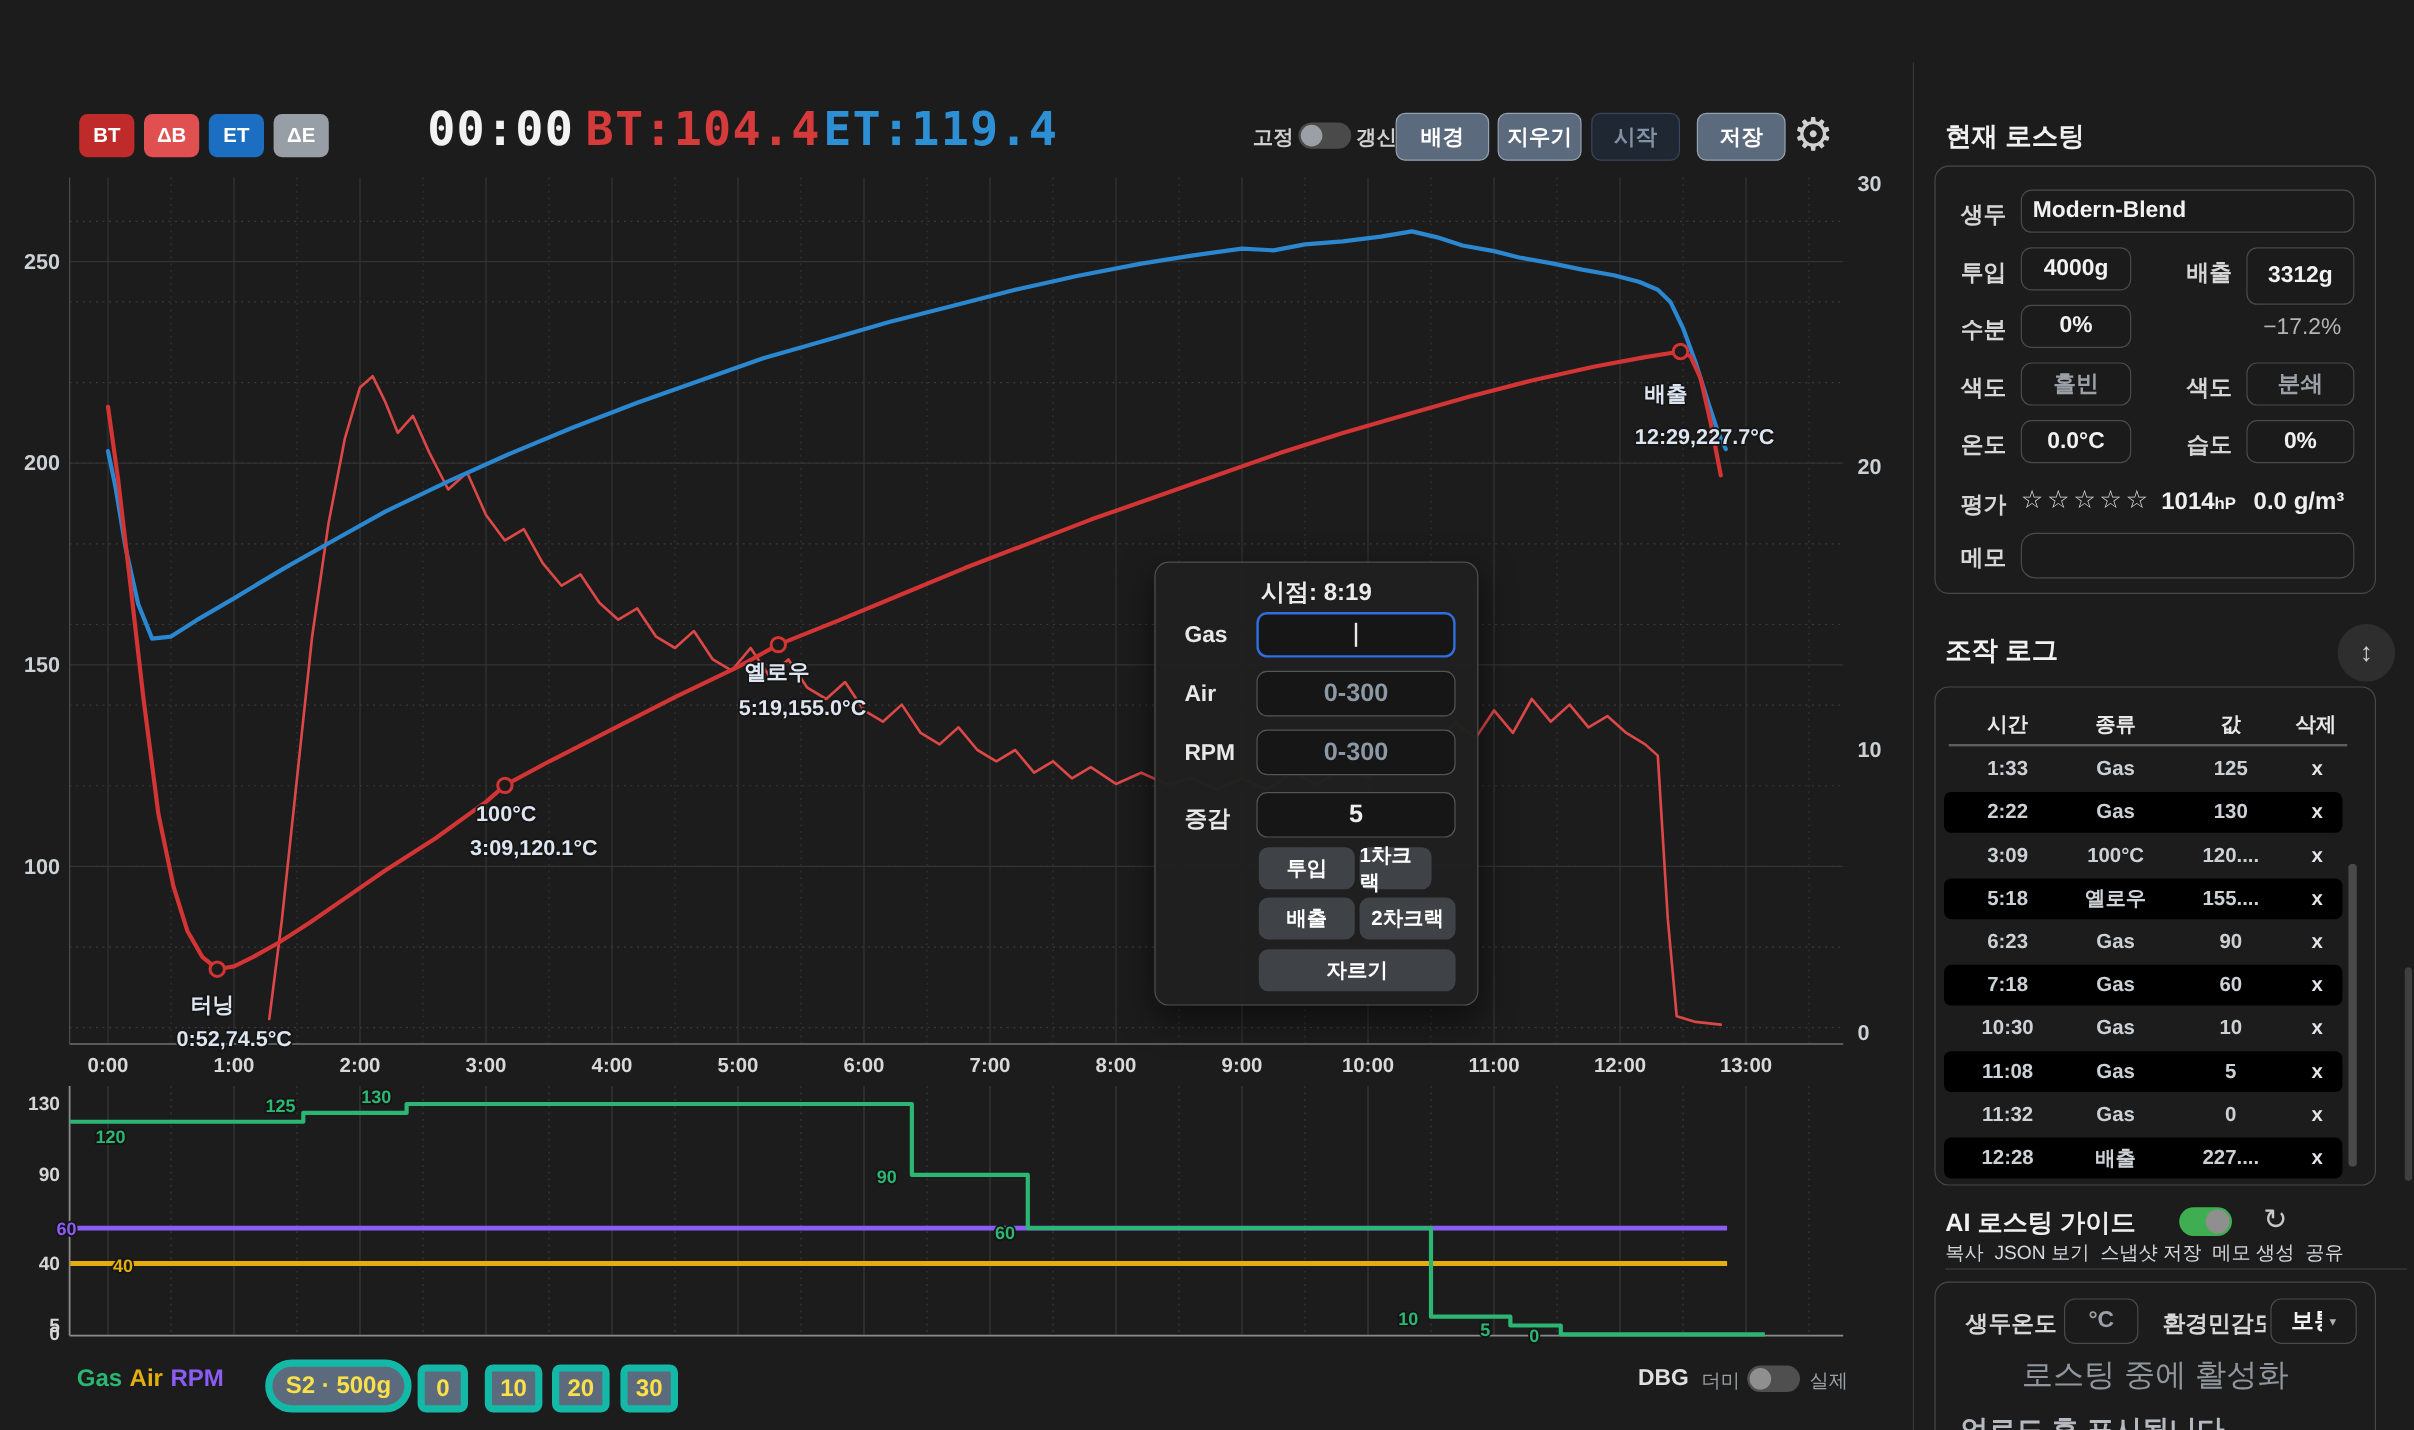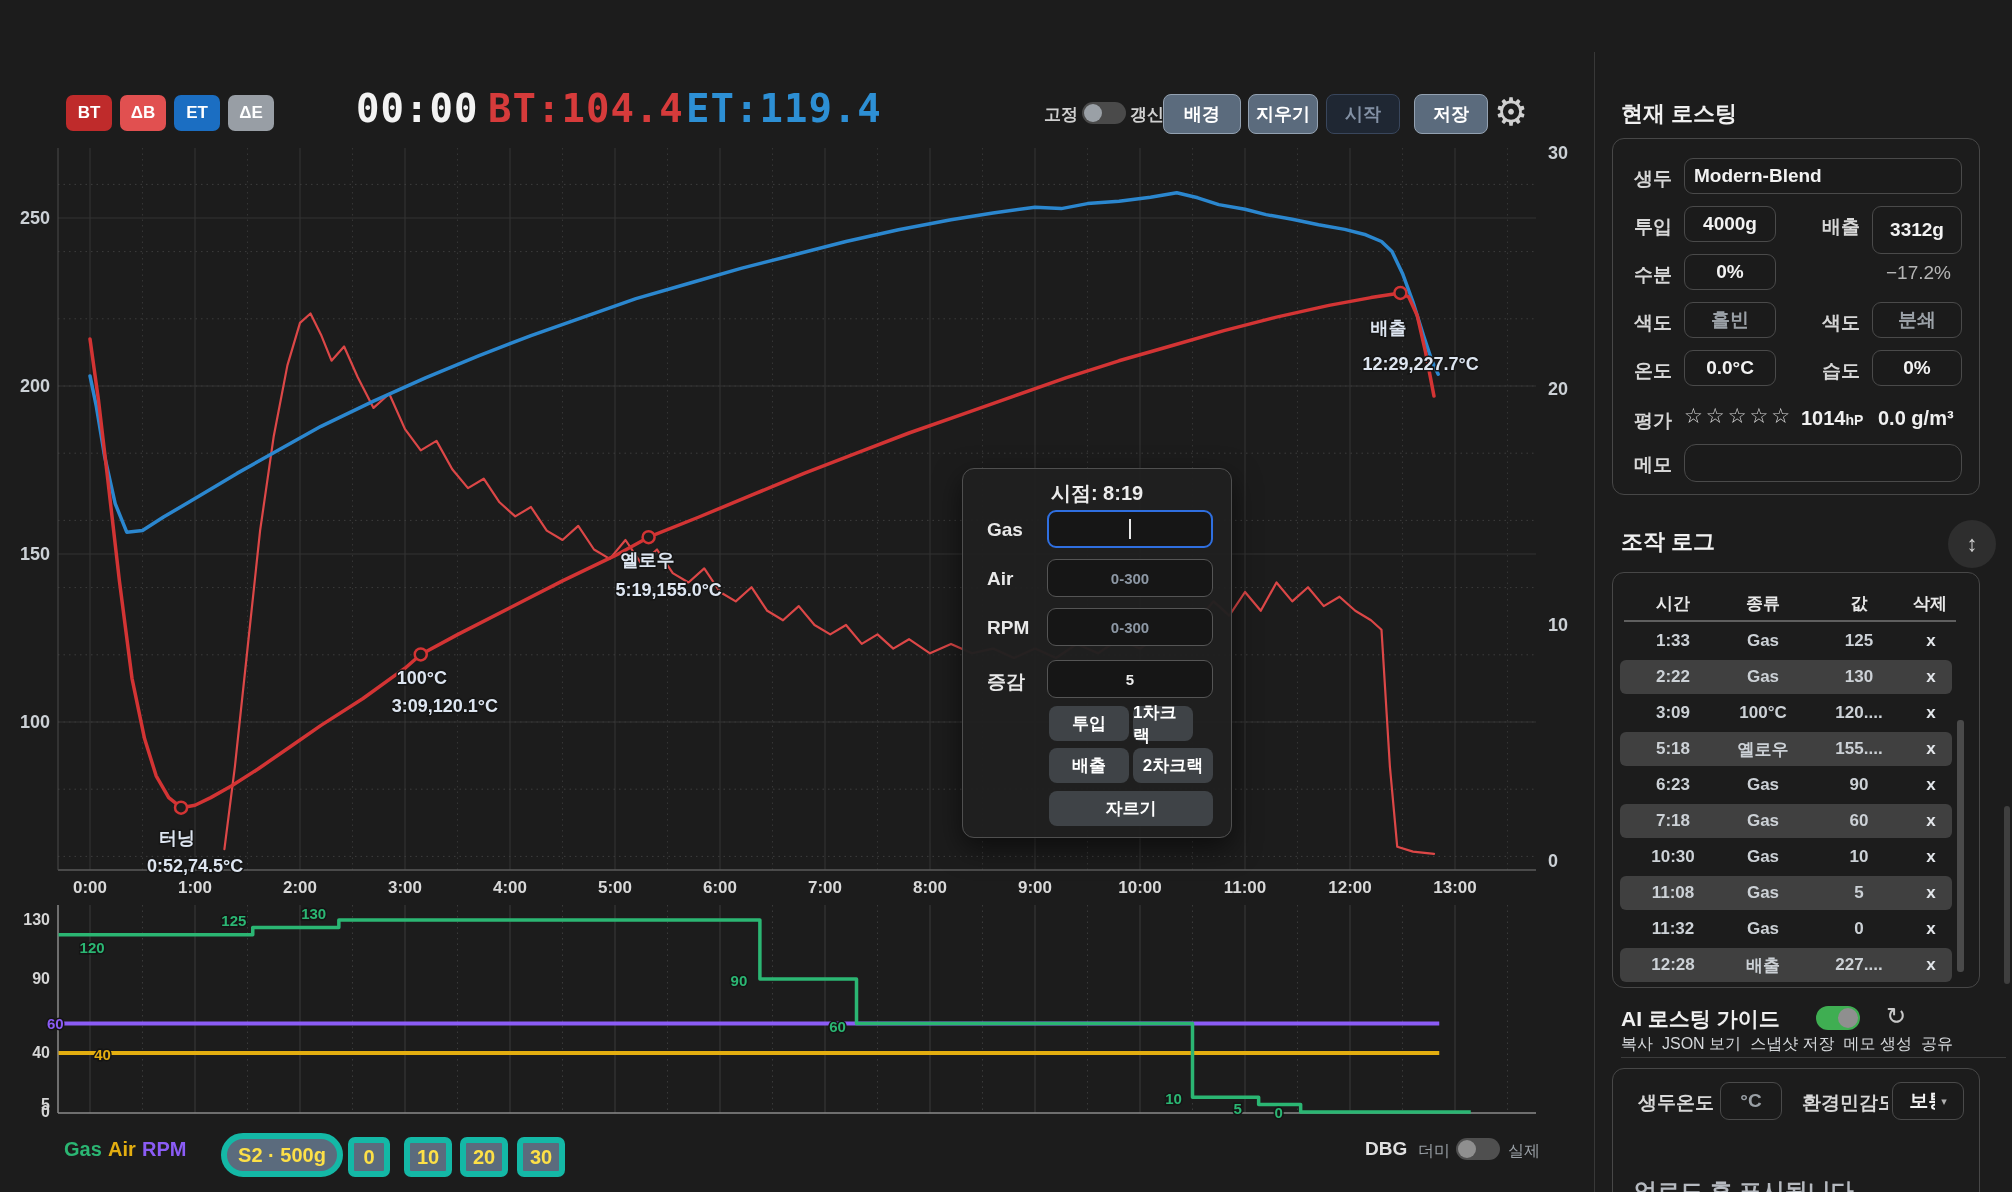--- a/index.html
+++ b/index.html
@@ -31,39 +31,39 @@
   .hbtn{position:absolute;top:94px;height:40px;border-radius:8px;background:#5b6b7d;border:1px solid #93a1b1;
         color:#fff;font-size:18px;font-weight:bold;display:flex;align-items:center;justify-content:center;cursor:pointer;box-sizing:border-box;}
   .hbtn.ghost{background:#1f2733;border:1px solid #39465c;color:#8391a5;}
   .gear{position:absolute;left:1494px;top:90px;font-size:38px;color:#d0d0d0;cursor:pointer;}
   
   #popup{position:absolute;left:962px;top:468px;width:270px;height:370px;background:rgba(32,32,32,.97);
          border:1.5px solid #4f4f4f;border-radius:12px;box-shadow:0 10px 28px rgba(0,0,0,.55);z-index:6;box-sizing:border-box;}
   .pp-title{position:absolute;left:0;top:11px;width:100%;text-align:center;font-size:20px;font-weight:bold;color:#ececec;}
   .pp-label{position:absolute;left:24px;font-size:19px;font-weight:bold;color:#e8e8e8;}
   .pp-input{position:absolute;left:84px;width:166px;height:38px;border:1.5px solid #555;border-radius:9px;background:#161616;
-            display:flex;align-items:center;justify-content:center;font-size:15px;font-weight:bold;color:#eee;box-sizing:border-box;cursor:text;}
+            display:flex;align-items:center;justify-content:center;font-size:21px;font-weight:bold;color:#eee;box-sizing:border-box;cursor:text;}
   .pp-input.focused{border:2px solid #2f6fe0;}
   .pp-input .ph{color:#8d98a5;}
   .caret{display:inline-block;width:2px;height:20px;background:#e8e8e8;}
   .pp-btn{position:absolute;height:35px;border-radius:8px;background:#3f4347;color:#fff;font-size:17px;font-weight:bold;
           display:flex;align-items:center;justify-content:center;cursor:pointer;}
   
   #sidebar{position:absolute;left:1594px;top:52px;width:418px;height:1140px;background:#1c1c1c;border-left:1px solid #383838;}
   .sb-h{position:absolute;font-size:22px;font-weight:bold;color:#f0f0f0;}
   .panel{position:absolute;border:1.5px solid #474747;border-radius:12px;box-sizing:border-box;}
   .flabel{position:absolute;font-size:19px;font-weight:bold;color:#d6d6d6;white-space:nowrap;}
   .fbox{position:absolute;border:1.5px solid #4a4a4a;border-radius:9px;background:#1b1b1b;box-sizing:border-box;
         display:flex;align-items:center;justify-content:center;font-size:19px;font-weight:bold;color:#f2f2f2;cursor:text;}
   .fbox.muted{color:#9aa0a6;}
   .loss{position:absolute;font-size:19px;color:#b5b5b5;}
   .stars{position:absolute;font-size:21px;color:#d8d8d8;letter-spacing:3px;cursor:pointer;}
   .logcol{position:absolute;transform:translateX(-50%);font-size:17px;font-weight:bold;color:#e8e8e8;}
   .log-row{position:absolute;left:0;width:332px;height:34px;border-radius:6px;}
-  .log-row.alt{background:#404040;text-decoration:underline;}
+  .log-row.alt{background:#000000;text-decoration:underline;}
   .lc{position:absolute;top:50%;transform:translate(-50%,-50%);font-size:17px;font-weight:bold;color:#ccd1d6;white-space:nowrap;}
   .lc.x{color:#e3e6ea;cursor:pointer;}
   .ai-link{font-size:16px;color:#d4d7da;margin-right:9px;cursor:pointer;}
   .scrollthumb{position:absolute;background:#4a4a4a;border-radius:3px;cursor:grab;}
   
   .legend{position:absolute;top:1138px;font-size:20px;font-weight:bold;}
   .bb-btn{position:absolute;top:1137px;height:40px;border-radius:7px;background:#5b6b7d;border:6px solid #14b8a6;
           color:#fde047;font-size:20px;font-weight:bold;display:flex;align-items:center;justify-content:center;cursor:pointer;box-sizing:border-box;}
   .dim{color:#9aa0a6;font-size:16px;}
   
@@ -382,20 +382,21 @@
   <div class="abs" style="left:1621px;top:1057px;width:385px;height:1px;background:#3c3c3c;"></div>
 
   <div class="panel" style="left:1612px;top:1068px;width:368px;height:150px;"></div>
   <div class="flabel" style="left:1638px;top:1090px;">생두온도</div>
   <div class="fbox muted" style="left:1720px;top:1082px;width:62px;height:38px;">°C</div>
   <div class="flabel" style="left:1802px;top:1090px;max-width:86px;overflow:hidden;">환경민감도</div>
   <div class="fbox" style="left:1892px;top:1082px;width:72px;height:38px;cursor:pointer;">
     <span style="max-width:26px;overflow:hidden;white-space:nowrap;display:inline-block;">보통</span>
     <span style="font-size:11px;color:#b0b0b0;margin-left:6px;">▾</span>
   </div>
+  <div class="abs" style="left:1612px;top:1128px;width:368px;text-align:center;font-size:26px;color:#90969d;">로스팅 중에 활성화</div>
   <div class="abs" style="left:1634px;top:1176px;font-size:23px;font-weight:bold;color:#b6bac0;">업로드 후 표시됩니다</div>
   <div class="scrollthumb" style="left:2004px;top:806px;width:6px;height:178px;background:#3f3f3f;"></div>
 
   <div class="legend" style="left:64px;color:#2bb673;">Gas</div>
   <div class="legend" style="left:108px;color:#e3ae10;">Air</div>
   <div class="legend" style="left:142px;color:#8b5cf6;">RPM</div>
   <div class="bb-btn" style="left:221px;top:1133px;width:122px;height:44px;border-radius:22px;">S2 · 500g</div>
   <div class="bb-btn" style="left:348px;width:42px;">0</div>
   <div class="bb-btn" style="left:404px;width:48px;">10</div>
   <div class="bb-btn" style="left:460px;width:48px;">20</div>

